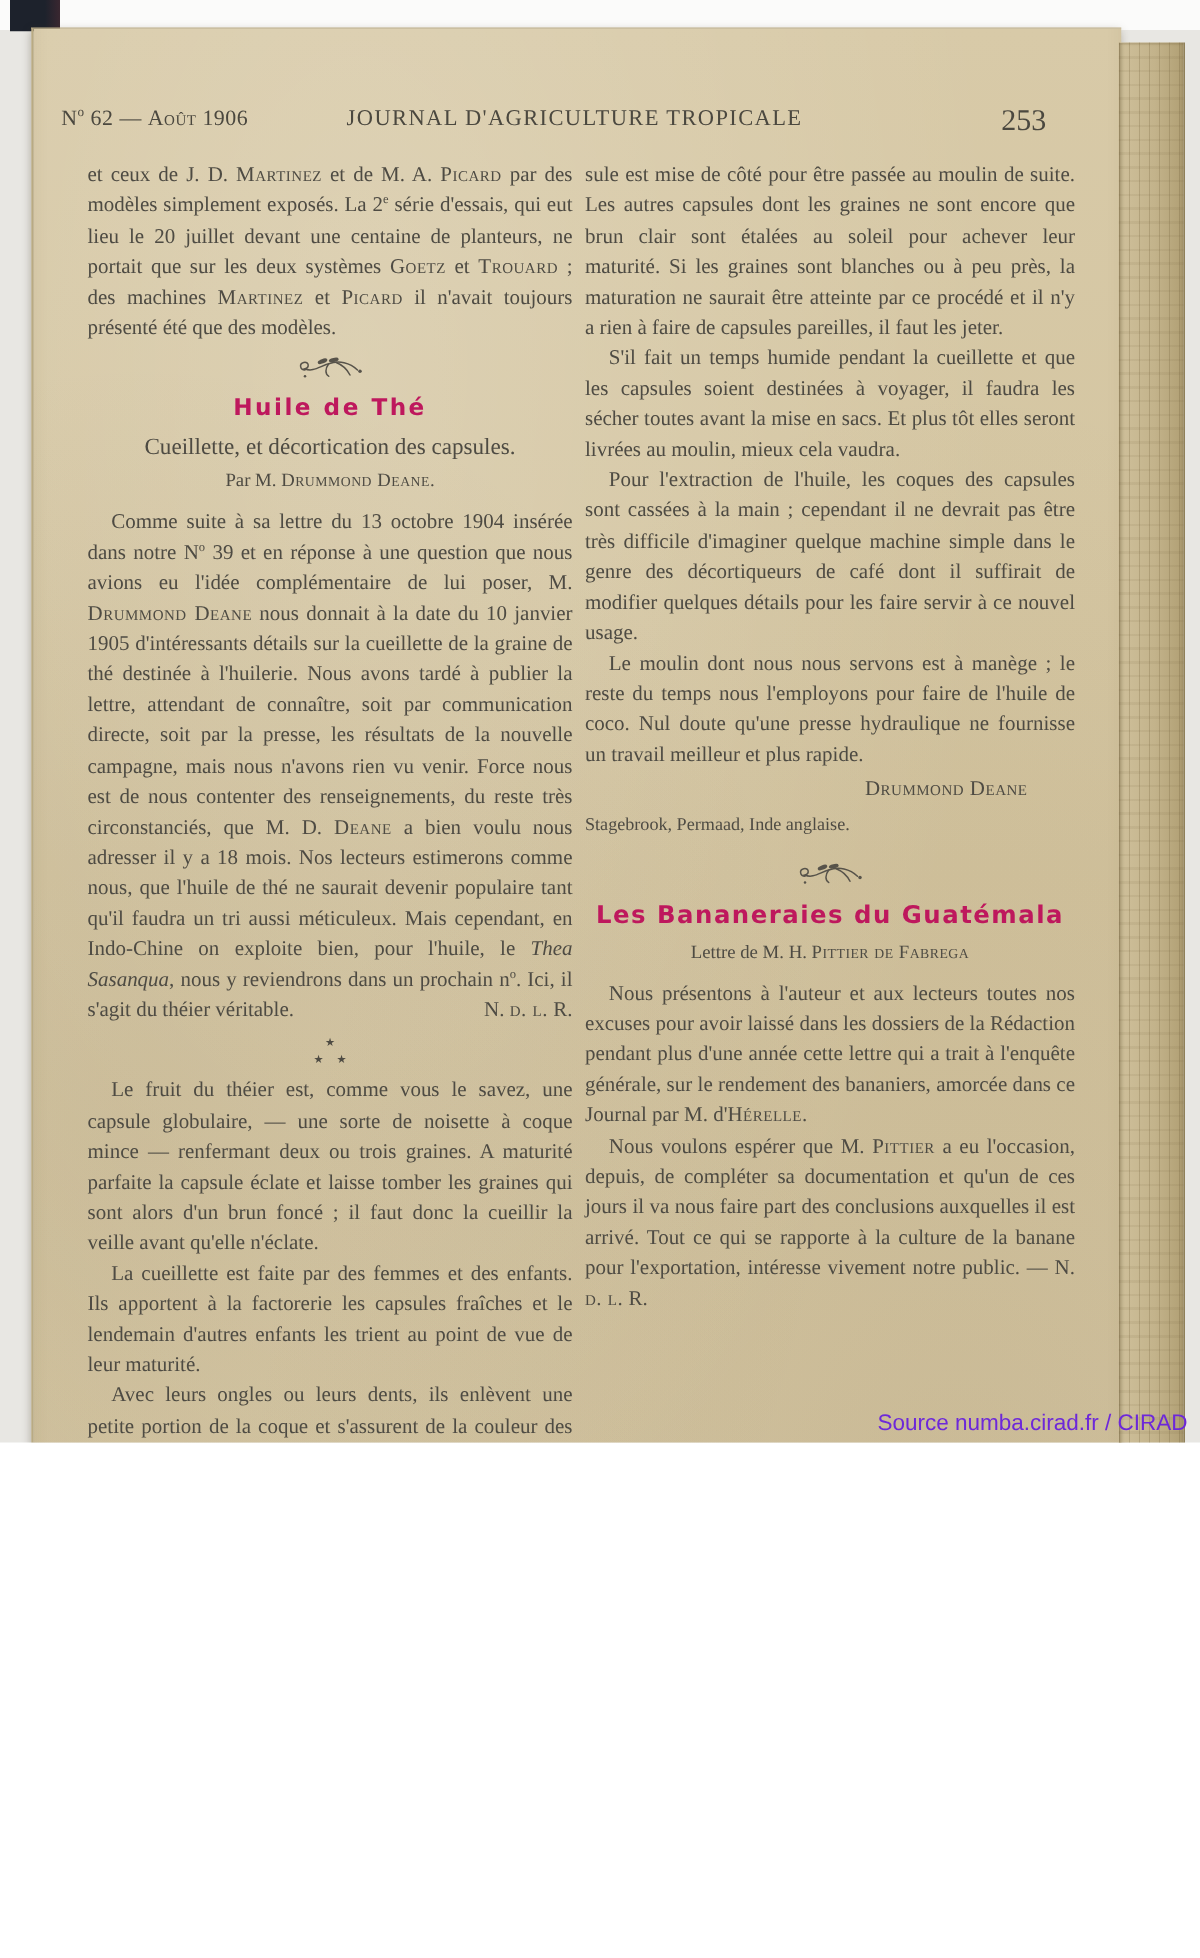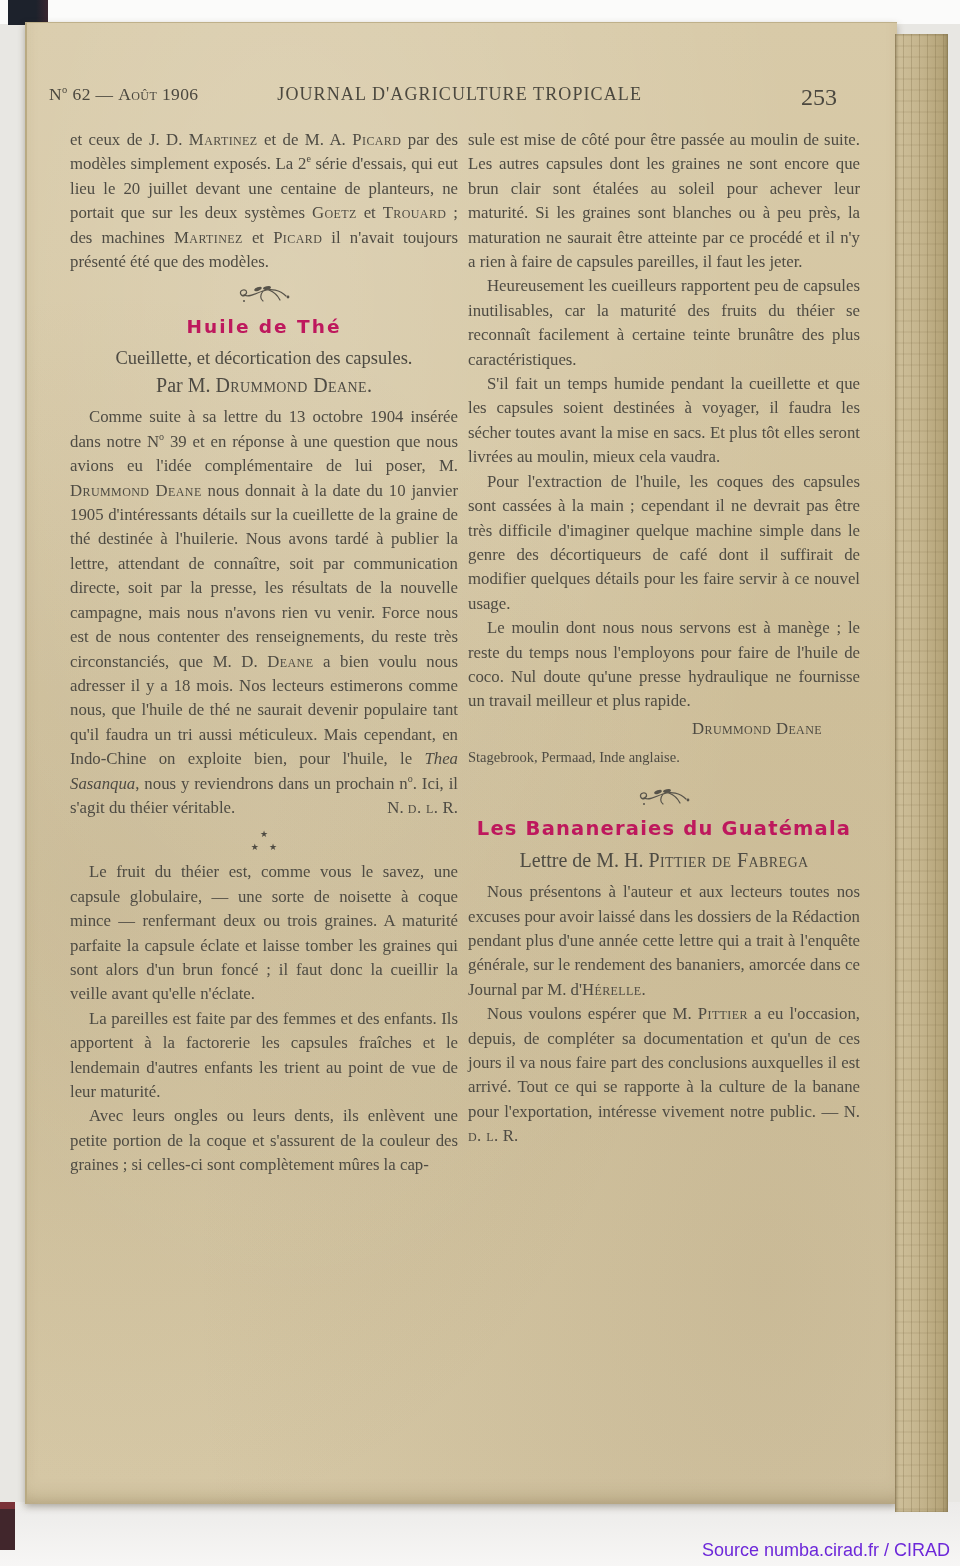--- a/index.html
+++ b/index.html
@@ -1,20 +1,20 @@
 <!DOCTYPE html>
 <html><head>
 <meta charset="utf-8">
 <style>
   * { margin:0; padding:0; box-sizing:border-box; }
   html,body { width:960px; height:1566px; }
   body { font-family:"Liberation Serif", "DejaVu Serif", serif; }
 
   #screen {
-    position:relative; width:960px; height:1566px; overflow:hidden;
+    position:relative; width:960px; height:1154px; overflow:hidden;
     background:#e8e7e3;
   }
   .top-strip {
     position:absolute; left:0; top:0; width:960px; height:24px;
     background:#fbfbfa;
   }
   .bottom-strip {
     position:absolute; left:0; top:1502px; width:960px; height:64px;
     background:linear-gradient(180deg,#ecebe9,#f7f6f5);
   }
@@ -67,21 +67,21 @@
   sup { font-size:.6em; vertical-align:super; line-height:0; }
   .nota { float:right; }
 
   .ornament { text-align:center; margin:9px 0 4px 0; line-height:1; }
   .art-title {
     text-align:center; font-family:"DejaVu Sans","Liberation Sans",sans-serif;
     font-weight:bold; font-size:18.5px; letter-spacing:2px; color:#be185d;
     margin:4px 0 6px 0; text-indent:0;
   }
   .art-subtitle { text-align:center; font-size:18.5px; margin-bottom:3px; text-indent:0; }
-  .art-byline   { text-align:center; font-size:20px; margin-bottom:8px; text-indent:0; }
+  .art-byline   { text-align:center; font-size:15px; margin-bottom:8px; text-indent:0; }
 
   .asterism { text-align:center; line-height:13px; margin:8px 0 6px 0; font-size:9px; color:#4e4b43; }
   .asterism .row2 { word-spacing:8px; }
 
   .signature { text-align:right; padding-right:38px; margin-top:3px; }
   .sig-address { font-size:14.5px; margin-top:4px; text-align:left; }
 
   .source-credit {
     position:absolute; right:10px; bottom:5px;
     font-family:Liberation Sans, sans-serif;
@@ -131,27 +131,26 @@
     <p class="art-byline">Par M. <span class="sc">Drummond Deane</span>.</p>
 
     <p class="para">Comme suite à sa lettre du 13 octobre 1904 insérée dans notre N<sup>o</sup> 39 et en réponse à une question que nous avions eu l'idée complémentaire de lui poser, M. <span class="sc">Drummond Deane</span> nous donnait à la date du 10 janvier 1905 d'intéressants détails sur la cueillette de la graine de thé destinée à l'huilerie. Nous avons tardé à publier la lettre, attendant de connaître, soit par communication directe, soit par la presse, les résultats de la nouvelle campagne, mais nous n'avons rien vu venir. Force nous est de nous contenter des renseignements, du reste très circonstanciés, que M. D. <span class="sc">Deane</span> a bien voulu nous adresser il y a 18 mois. Nos lecteurs estimerons comme nous, que l'huile de thé ne saurait devenir populaire tant qu'il faudra un tri aussi méticuleux. Mais cependant, en Indo-Chine on exploite bien, pour l'huile, le <span class="it">Thea Sasanqua</span>, nous y reviendrons dans un prochain n<sup>o</sup>. Ici, il s'agit du théier véritable. <span class="nota">N. <span class="sc">d. l.</span> R.</span></p>
 
     <div class="asterism">
       <div>★</div>
       <div class="row2">★ ★</div>
     </div>
 
     <p class="para">Le fruit du théier est, comme vous le savez, une capsule globulaire, — une sorte de noisette à coque mince — renfermant deux ou trois graines. A maturité parfaite la capsule éclate et laisse tomber les graines qui sont alors d'un brun foncé ; il faut donc la cueillir la veille avant qu'elle n'éclate.</p>
-    <p class="para">La pareilles est faite par des femmes et des enfants. Ils apportent à la factorerie les capsules fraîches et le lendemain d'autres enfants les trient au point de vue de leur maturité.</p>
+    <p class="para">La cueillette est faite par des femmes et des enfants. Ils apportent à la factorerie les capsules fraîches et le lendemain d'autres enfants les trient au point de vue de leur maturité.</p>
     <p class="para">Avec leurs ongles ou leurs dents, ils enlèvent une petite portion de la coque et s'assurent de la couleur des graines ; si celles-ci sont complètement mûres la cap-</p>
   </div>
 
   <div class="col col-right">
     <p class="para flush">sule est mise de côté pour être passée au moulin de suite. Les autres capsules dont les graines ne sont encore que brun clair sont étalées au soleil pour achever leur maturité. Si les graines sont blanches ou à peu près, la maturation ne saurait être atteinte par ce procédé et il n'y a rien à faire de capsules pareilles, il faut les jeter.</p>
-    <p class="para">Heureusement les cueilleurs rapportent peu de capsules inutilisables, car la maturité des fruits du théier se reconnaît facilement à certaine teinte brunâtre des plus caractéristiques.</p>
     <p class="para">S'il fait un temps humide pendant la cueillette et que les capsules soient destinées à voyager, il faudra les sécher toutes avant la mise en sacs. Et plus tôt elles seront livrées au moulin, mieux cela vaudra.</p>
     <p class="para">Pour l'extraction de l'huile, les coques des capsules sont cassées à la main ; cependant il ne devrait pas être très difficile d'imaginer quelque machine simple dans le genre des décortiqueurs de café dont il suffirait de modifier quelques détails pour les faire servir à ce nouvel usage.</p>
     <p class="para">Le moulin dont nous nous servons est à manège ; le reste du temps nous l'employons pour faire de l'huile de coco. Nul doute qu'une presse hydraulique ne fournisse un travail meilleur et plus rapide.</p>
 
     <p class="signature"><span class="sc">Drummond Deane</span></p>
     <p class="sig-address">Stagebrook, Permaad, Inde anglaise.</p>
 
     <div class="ornament" style="margin-top:16px;">
       <svg class="flourish" width="56" height="24" viewBox="0 0 56 24">
         <g stroke="#57534a" fill="none" stroke-width="1.2" stroke-linecap="round">

